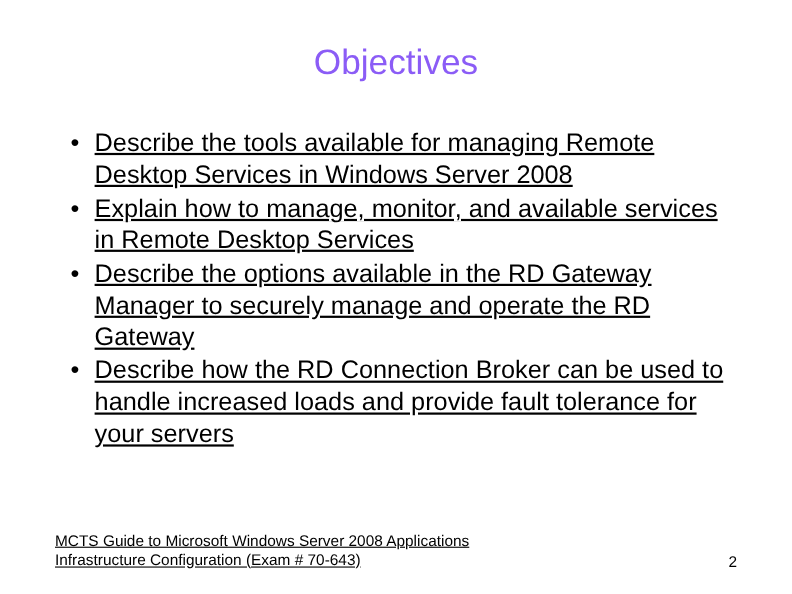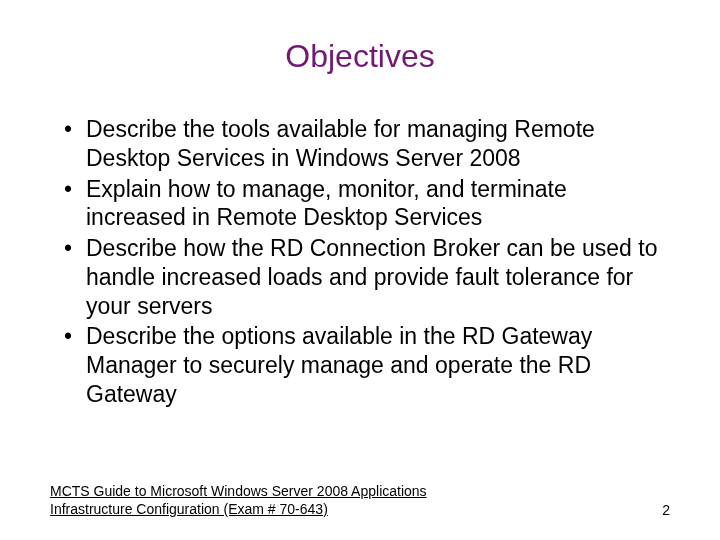--- a/index.html
+++ b/index.html
@@ -18,29 +18,30 @@
     .slide {
       width: 100%;
       height: 100%;
       padding: 30px 50px 20px 50px;
       position: relative;
     }
     .title {
       text-align: center;
       font-size: 32px;
       font-weight: normal;
-      color: #701a75;
+      color: #8b5cf6;
       margin-bottom: 40px;
       margin-top: 8px;
     }
     .content {
       padding-left: 8px;
     }
     .bullet-list {
       list-style: none;
+      text-decoration: underline;
     }
     .bullet-item {
       font-size: 23px;
       line-height: 1.25;
       color: #000;
       margin-bottom: 2px;
       padding-left: 28px;
       position: relative;
     }
     .bullet-item::before {
@@ -73,23 +74,23 @@
   </style>
 </head>
 <body>
 
 <div class="slide">
   <h1 class="title">Objectives</h1>
 
   <div class="content">
     <ul class="bullet-list">
       <li class="bullet-item">Describe the tools available for managing Remote Desktop Services in Windows Server 2008</li>
-      <li class="bullet-item">Explain how to manage, monitor, and terminate increased in Remote Desktop Services</li>
+      <li class="bullet-item">Explain how to manage, monitor, and available services in Remote Desktop Services</li>
+      <li class="bullet-item">Describe the options available in the RD Gateway Manager to securely manage and operate the RD Gateway</li>
       <li class="bullet-item">Describe how the RD Connection Broker can be used to handle increased loads and provide fault tolerance for your servers</li>
-      <li class="bullet-item">Describe the options available in the RD Gateway Manager to securely manage and operate the RD Gateway</li>
     </ul>
   </div>
 
   <div class="footer">
     <div class="footer-text">MCTS Guide to Microsoft Windows Server 2008 Applications Infrastructure Configuration (Exam # 70-643)</div>
     <div class="page-number">2</div>
   </div>
 </div>
 
 </body></html>

